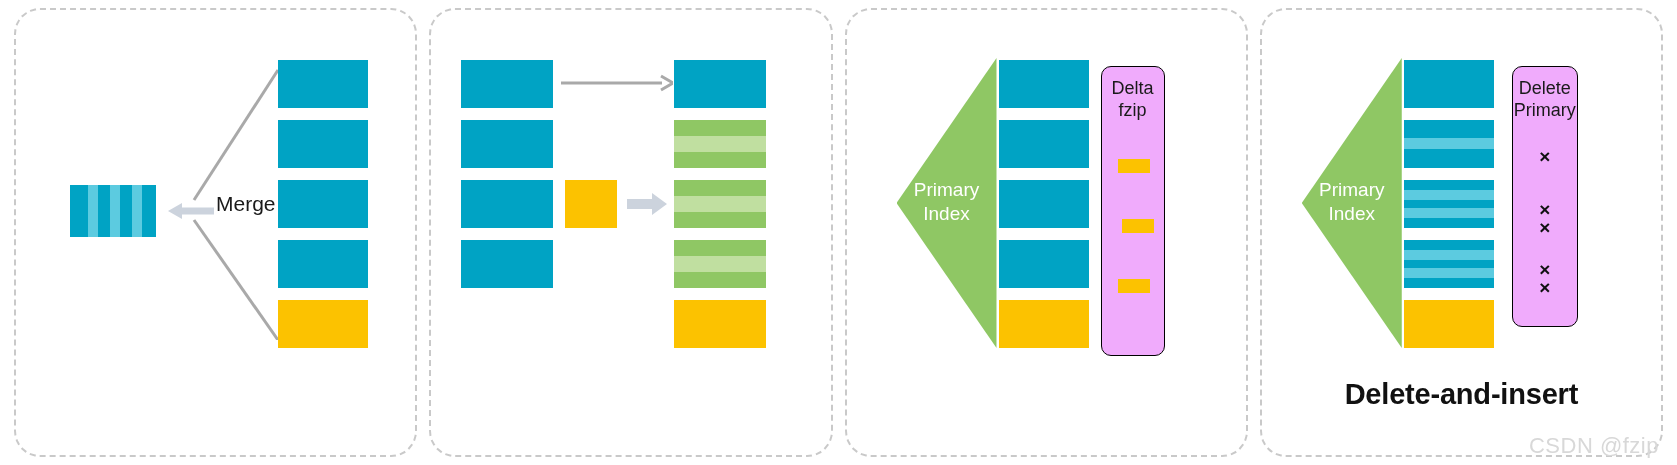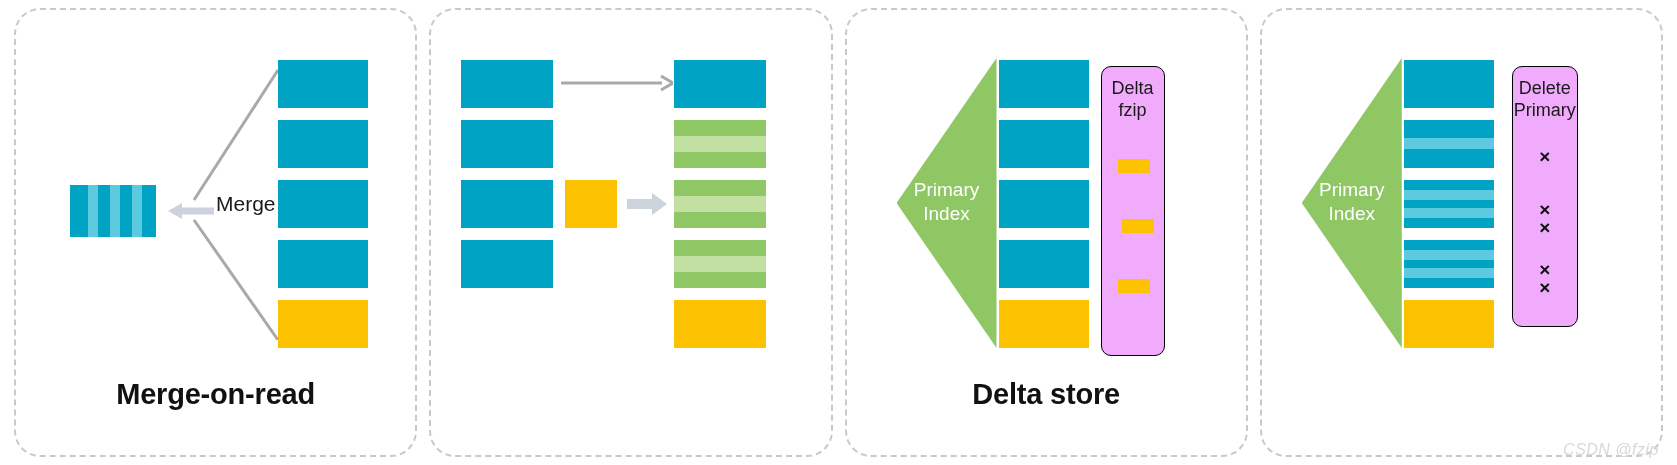--- a/index.html
+++ b/index.html
@@ -124,25 +124,24 @@
     position:absolute;
     font-size:19px;font-weight:700;color:#111;
     line-height:1;
     text-align:center;
   }
 
   
   #watermark{
     position:absolute;
     right:18px;bottom:6px;
-    font-size:16px;
+    font-size:22px;
     color:#d8d8d8;
     letter-spacing:0.5px;
     white-space:nowrap;
-    font-style:italic;
   }
 </style>
 </head>
 <body>
 
 <div id="board">
 
   <div class="panel">
     <div class="panel-stage">
 
@@ -161,21 +160,20 @@
         <line x1="262" y1="60" x2="178" y2="190" stroke="#a9a9a9" stroke-width="3"></line>
         <line x1="262" y1="330" x2="178" y2="210" stroke="#a9a9a9" stroke-width="3"></line>
       </svg>
 
       <div class="blk blk-blue" style="left:262px;top:50px;width:90px;height:48px;"></div>
       <div class="blk blk-blue" style="left:262px;top:110px;width:90px;height:48px;"></div>
       <div class="blk blk-blue" style="left:262px;top:170px;width:90px;height:48px;"></div>
       <div class="blk blk-blue" style="left:262px;top:230px;width:90px;height:48px;"></div>
       <div class="blk blk-orange" style="left:262px;top:290px;width:90px;height:48px;"></div>
     </div>
-    <div class="panel-caption">Merge-on-read</div>
   </div>
 
   <div class="panel">
     <div class="panel-stage">
 
       <div class="blk blk-blue" style="left:30px;top:50px;width:92px;height:48px;"></div>
       <div class="blk blk-blue" style="left:30px;top:110px;width:92px;height:48px;"></div>
       <div class="blk blk-blue" style="left:30px;top:170px;width:92px;height:48px;"></div>
       <div class="blk blk-blue" style="left:30px;top:230px;width:92px;height:48px;"></div>
 
@@ -232,21 +230,20 @@
       <div class="card" style="left:254px;top:48px;width:64px;height:290px;">
         <div class="card-title">
           <div>Delta</div>
           <div>fzip</div>
         </div>
         <div class="chip" style="left:16px;top:92px;width:32px;"></div>
         <div class="chip" style="left:20px;top:152px;width:32px;"></div>
         <div class="chip" style="left:16px;top:212px;width:32px;"></div>
       </div>
     </div>
-    <div class="panel-caption">Delta store</div>
   </div>
 
   <div class="panel">
     <div class="panel-stage">
 
       <div class="pindex" style="left:40px;top:48px;"></div>
       <div class="pindex-label" style="left:40px;top:168px;">
         <div>Primary</div>
         <div>Index</div>
       </div>
@@ -274,17 +271,18 @@
           <div>Delete</div>
           <div>Primary</div>
         </div>
         <div class="xmark" style="left:0;right:0;top:80px;">×</div>
         <div class="xmark" style="left:0;right:0;top:133px;">×</div>
         <div class="xmark" style="left:0;right:0;top:151px;">×</div>
         <div class="xmark" style="left:0;right:0;top:193px;">×</div>
         <div class="xmark" style="left:0;right:0;top:211px;">×</div>
       </div>
     </div>
+    <div class="panel-caption">Delete-and-insert</div>
   </div>
 
 </div>
 
 <div id="watermark">CSDN @fzip</div>
 
 </body></html>

